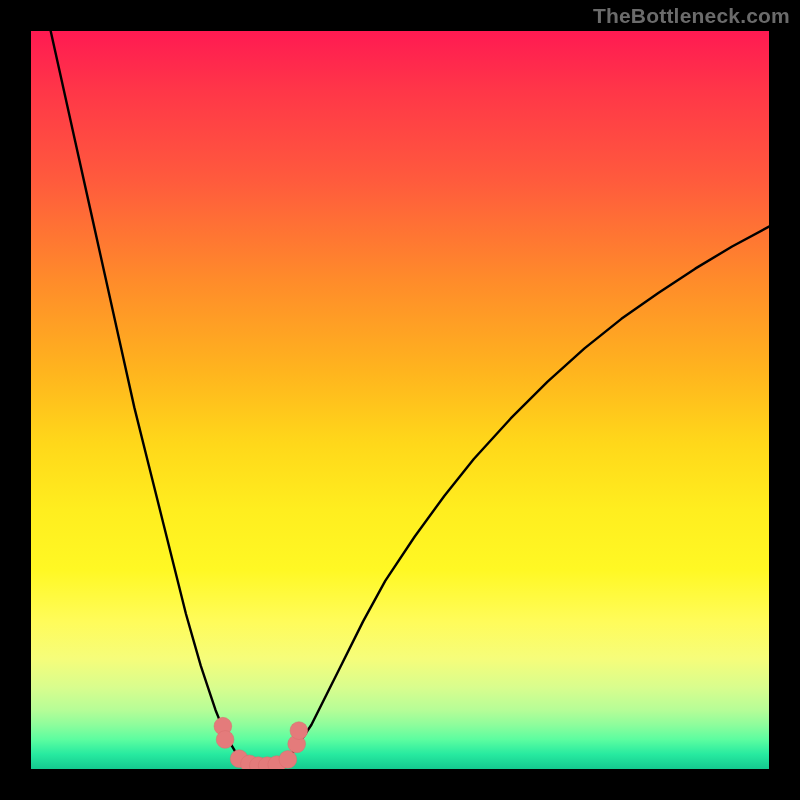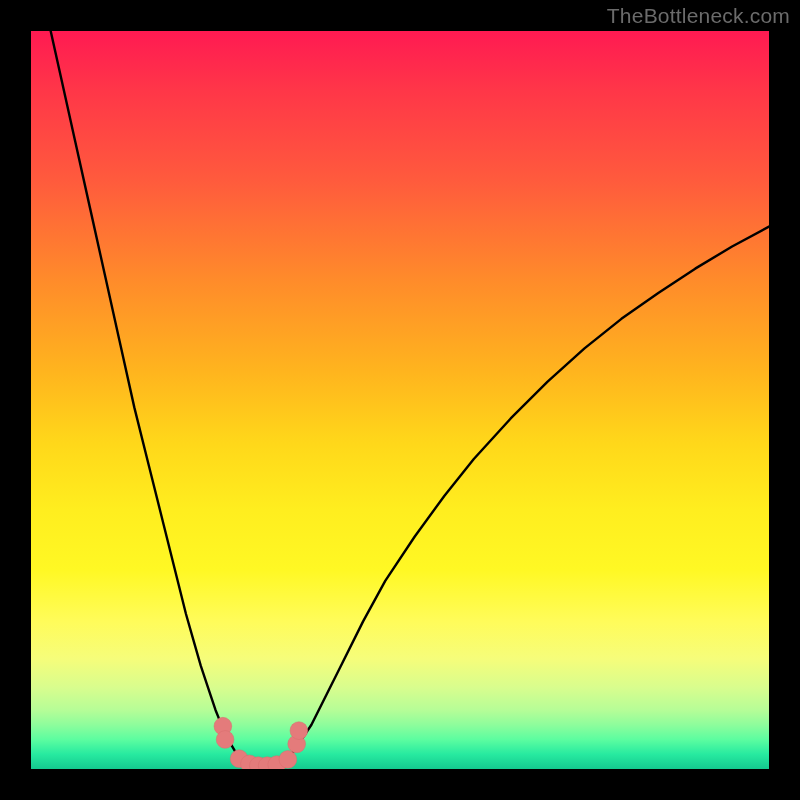--- a/index.html
+++ b/index.html
@@ -47,21 +47,21 @@
       #27eaa0 98%,
       #14c98f 100%
     );
   }
   .watermark {
     position: absolute;
     top: 4px;
     right: 10px;
     color: #6b6b6b;
     font-size: 21px;
-    font-weight: 400;
+    font-weight: 700;
     letter-spacing: 0.2px;
     user-select: none;
   }
   svg {
     position: absolute;
     inset: 0;
   }
 </style>
 </head>
 <body>

